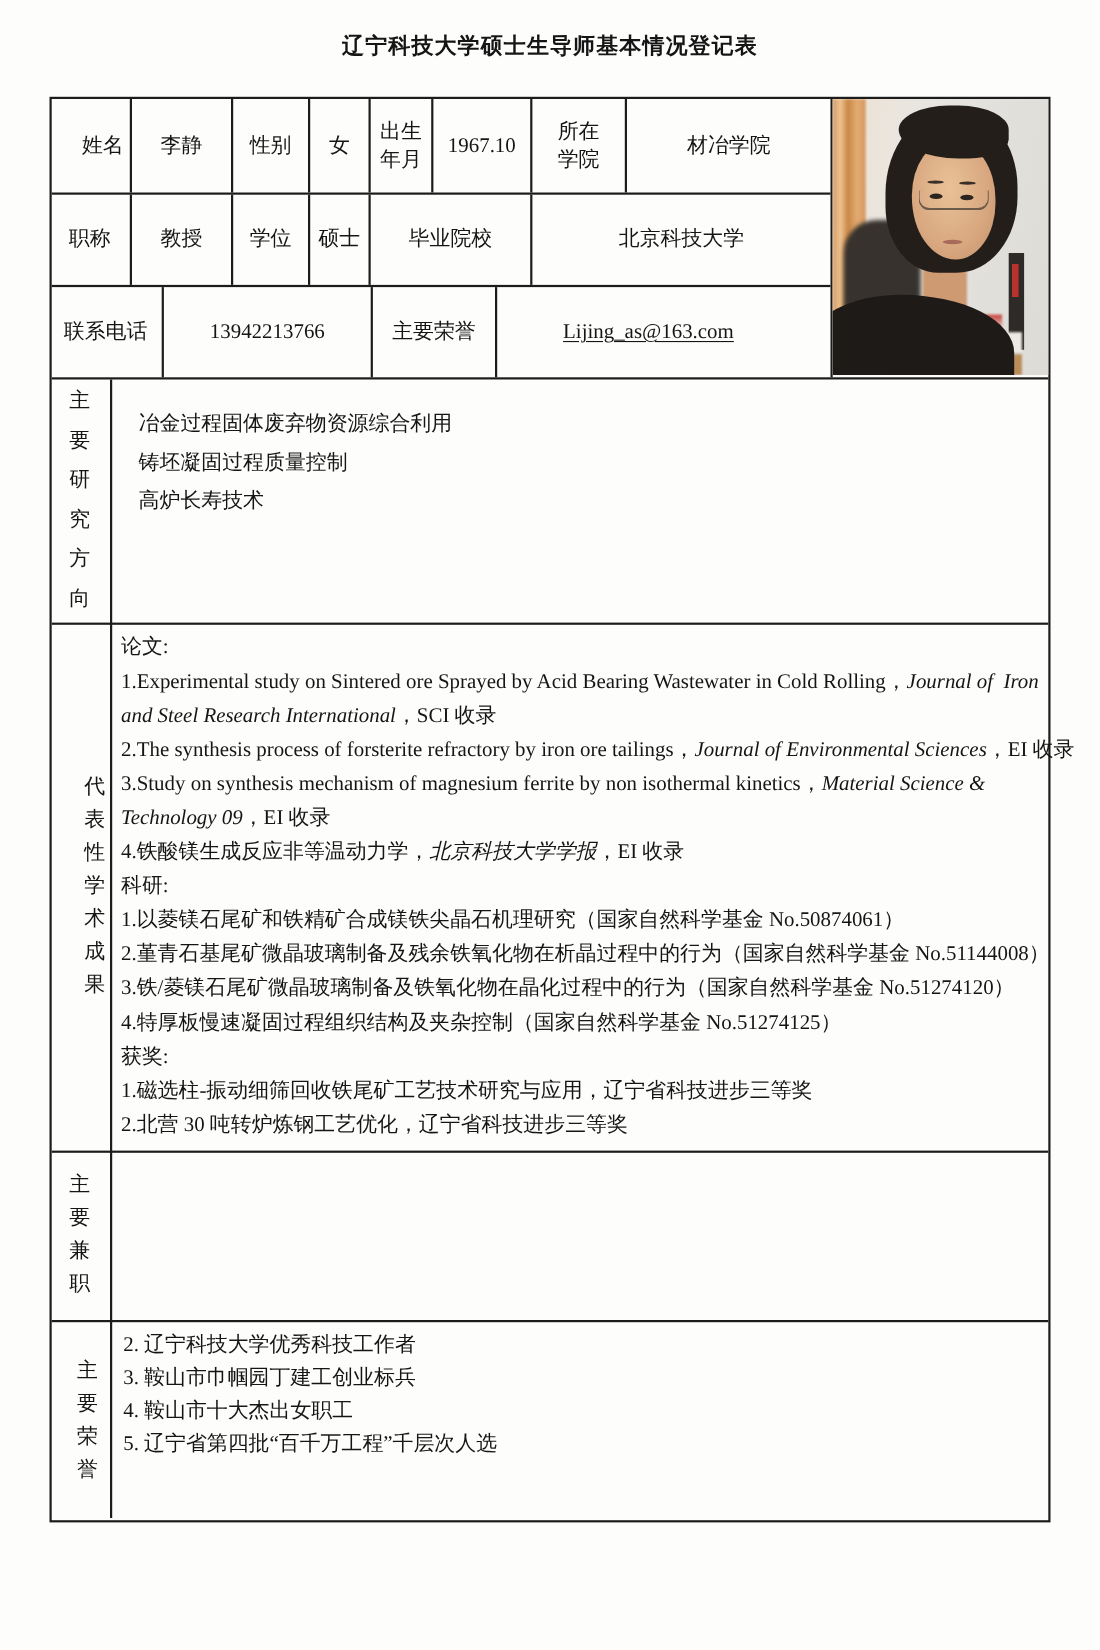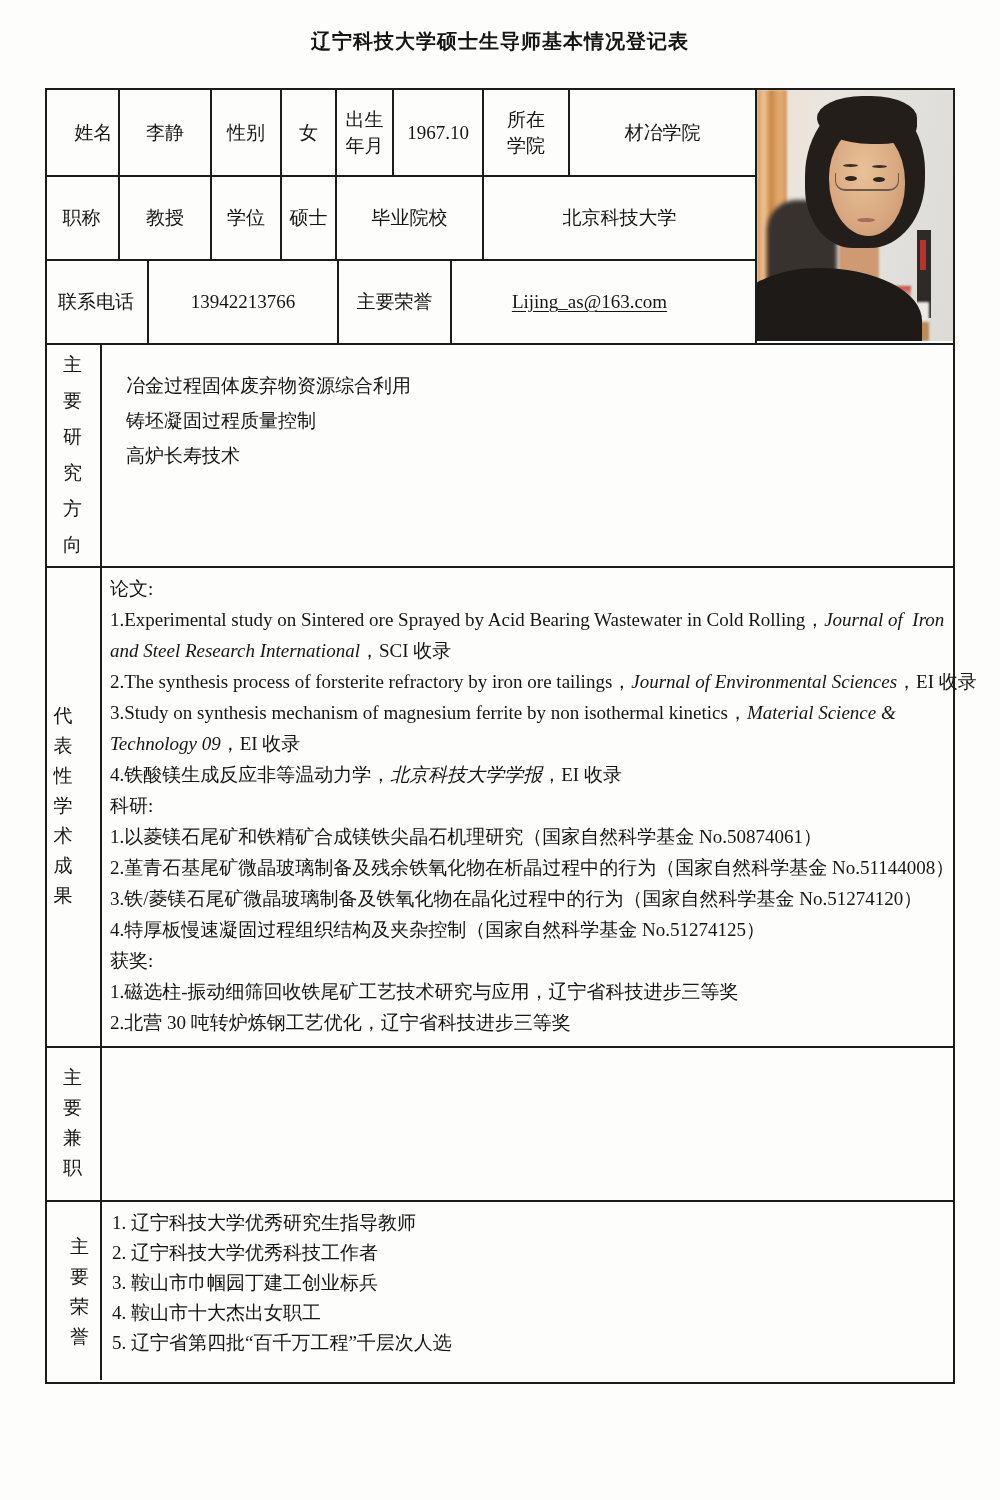--- a/index.html
+++ b/index.html
@@ -155,21 +155,21 @@
 
   <div class="vcell" style="left:45px;top:345px;width:55px;height:219px;">
     <span class="vtext lh36">主要研究方向</span>
   </div>
   <div class="content research-box" style="left:102px;top:368px;width:846px;padding-left:24px;">
     <div class="ln">冶金过程固体废弃物资源综合利用</div>
     <div class="ln">铸坯凝固过程质量控制</div>
     <div class="ln">高炉长寿技术</div>
   </div>
 
-  <div class="vcell" style="left:31px;top:568px;width:64px;height:476px;">
+  <div class="vcell" style="left:54px;top:568px;width:64px;height:476px;">
     <span class="vtext">代表性学术成果</span>
   </div>
   <div class="content ach-box" style="left:102px;top:573px;width:846px;padding-left:8px;">
     <div class="ln"><span>论文:</span></div>
     <div class="ln"><span>1.Experimental study on Sintered ore Sprayed by Acid Bearing Wastewater in Cold Rolling，</span><span class="em">Journal of&nbsp;&nbsp;Iron</span></div>
     <div class="ln"><span class="em">and Steel Research International</span><span>，SCI 收录</span></div>
     <div class="ln"><span>2.The synthesis process of forsterite refractory by iron ore tailings，</span><span class="em">Journal of Environmental Sciences</span><span>，EI 收录</span></div>
     <div class="ln"><span>3.Study on synthesis mechanism of magnesium ferrite by non isothermal kinetics，</span><span class="em">Material Science &amp;</span></div>
     <div class="ln"><span class="em">Technology 09</span><span>，EI 收录</span></div>
     <div class="ln"><span>4.铁酸镁生成反应非等温动力学，</span><span class="em">北京科技大学学报</span><span>，EI 收录</span></div>
@@ -185,20 +185,19 @@
 
   <div class="vcell" style="left:45px;top:1048px;width:55px;height:150px;">
     <span class="vtext">主要兼职</span>
   </div>
   <div class="content" style="left:102px;top:1050px;width:846px;height:146px;"></div>
 
   <div class="vcell" style="left:45px;top:1202px;width:69px;height:180px;align-items:center;">
     <span class="vtext">主要荣誉</span>
   </div>
   <div class="content honor-box" style="left:102px;top:1208px;width:846px;padding-left:10px;">
-    <div class="ln">1. 辽宁科技大学优秀研究生指导教师</div>
     <div class="ln">2. 辽宁科技大学优秀科技工作者</div>
     <div class="ln">3. 鞍山市巾帼园丁建工创业标兵</div>
     <div class="ln">4. 鞍山市十大杰出女职工</div>
     <div class="ln">5. 辽宁省第四批“百千万工程”千层次人选</div>
   </div>
 
 </div>
 
 </body></html>

